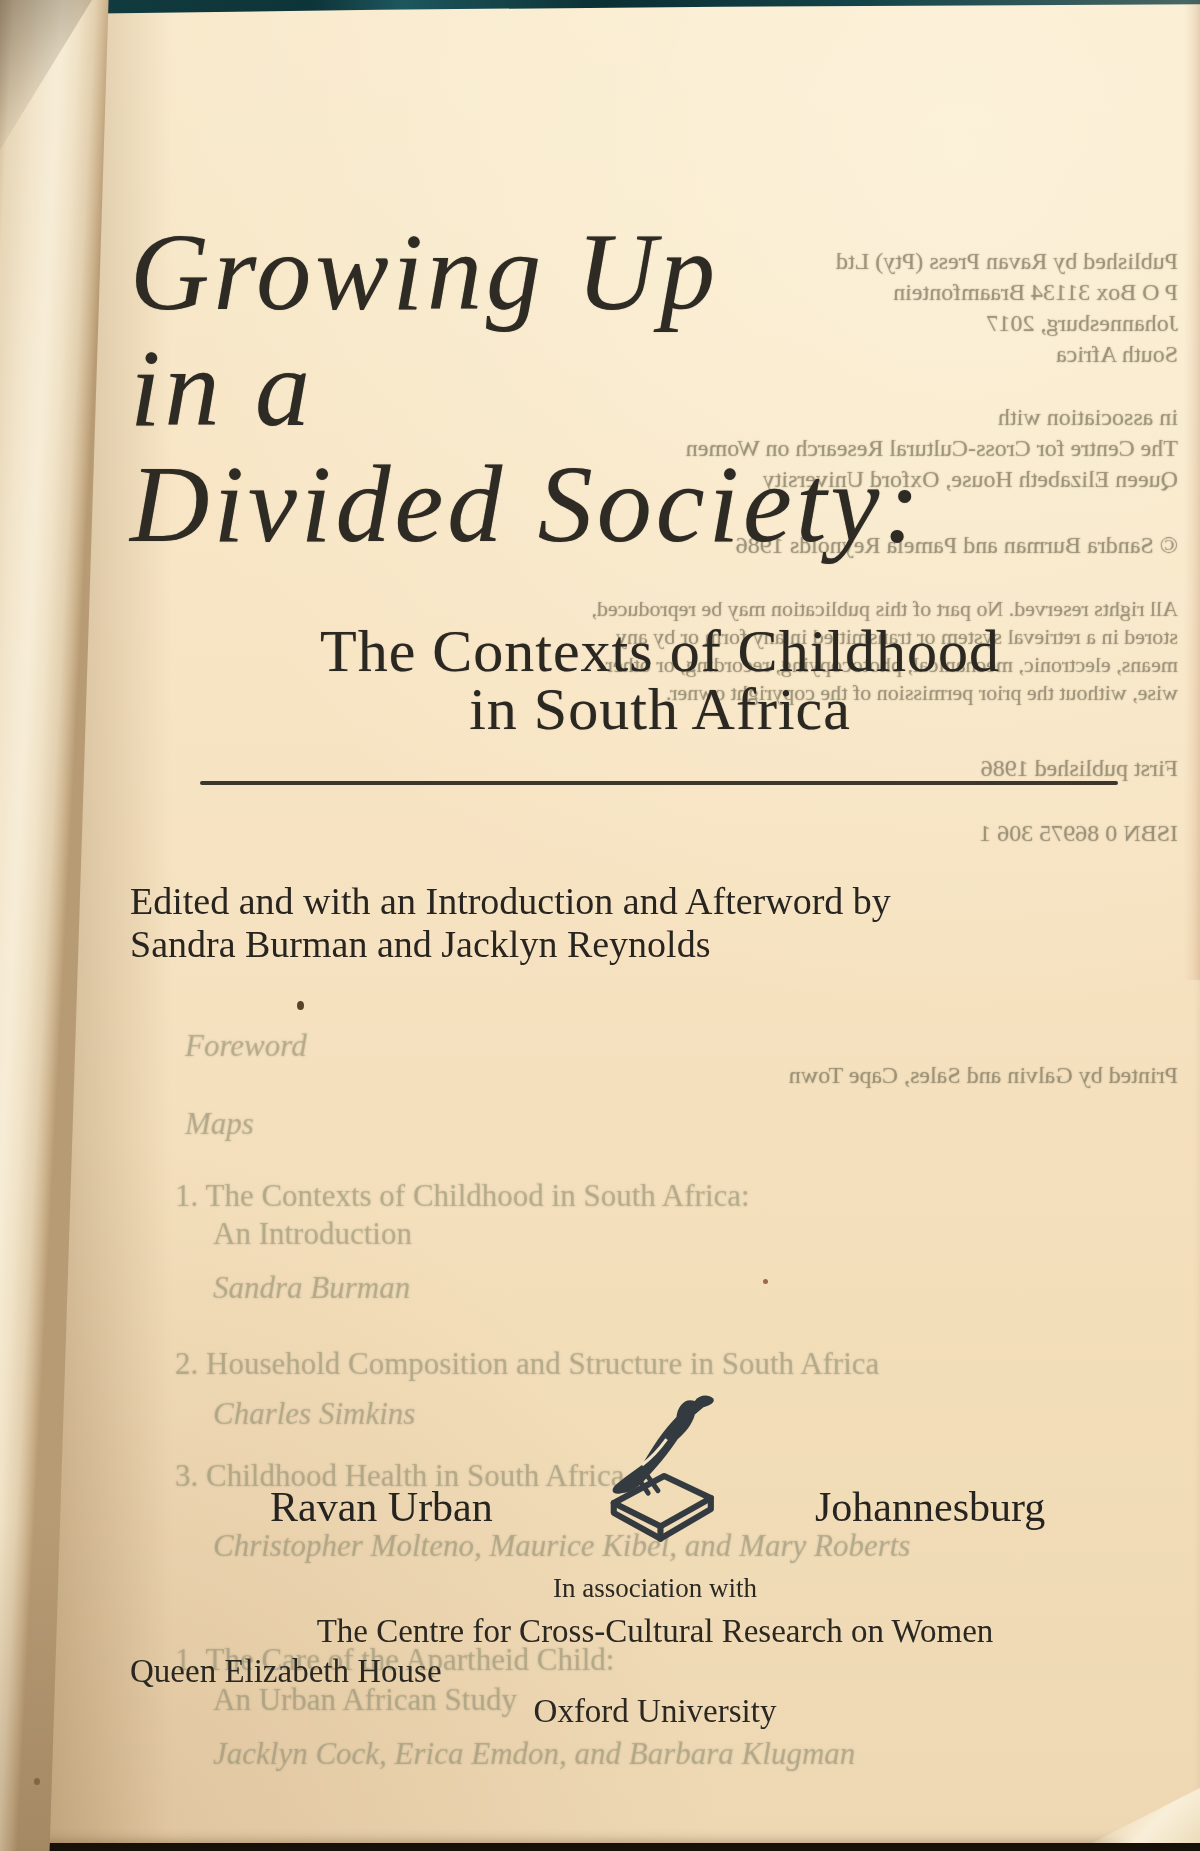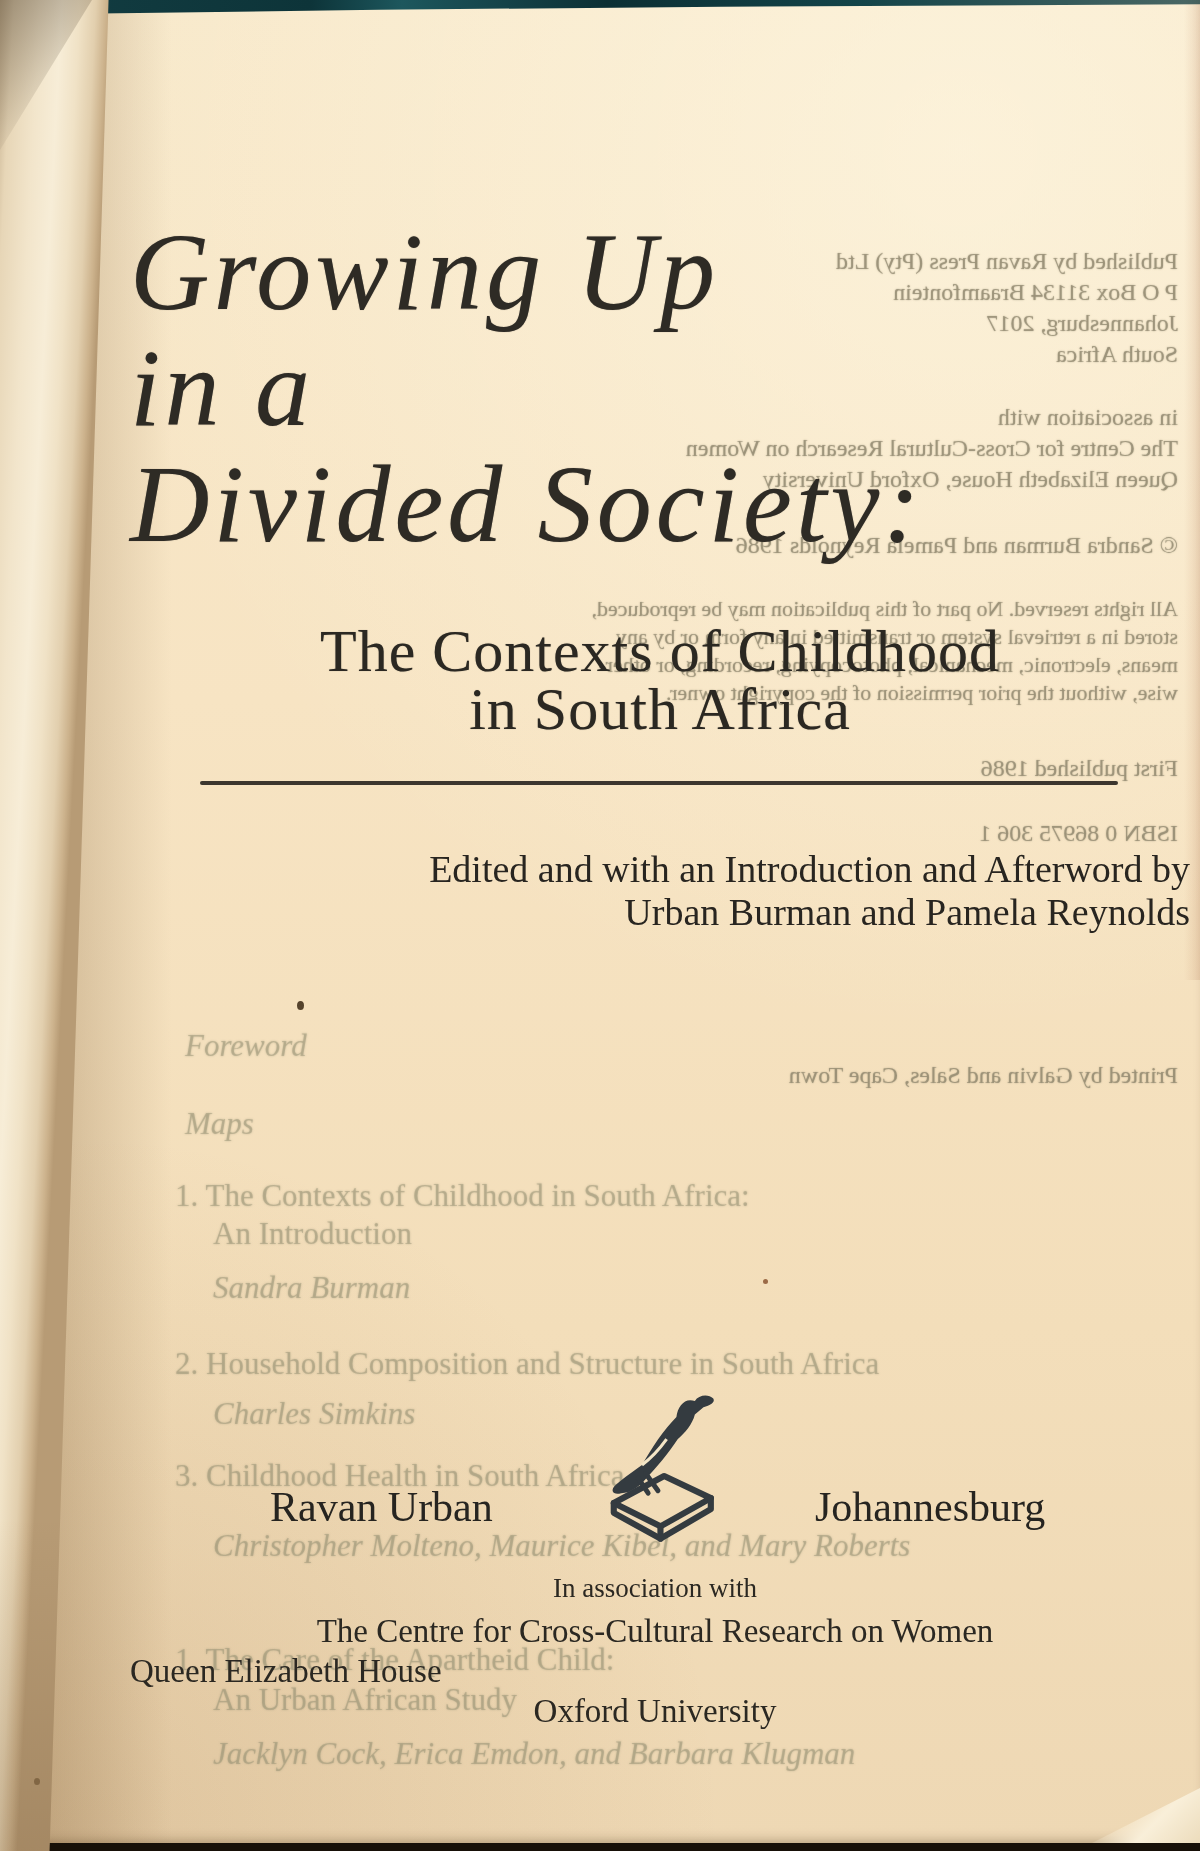--- a/index.html
+++ b/index.html
@@ -51,21 +51,21 @@
   
   .content{position:absolute;left:130px;top:0;width:1060px;height:1851px;z-index:3;color:#2c2a24;}
   .title{position:absolute;left:0;top:214px;width:100%;text-align:left;
     font-style:italic;font-size:110px;line-height:116px;letter-spacing:4px;color:#2e2b25;
     text-shadow:0 0 1px rgba(46,43,37,.45);}
   .subtitle{position:absolute;left:0;top:622px;width:100%;text-align:center;
     font-size:60px;line-height:58px;letter-spacing:1px;color:#2b2822;
     text-shadow:0 0 1px rgba(43,40,34,.4);}
   .rule{position:absolute;left:70px;top:781px;width:918px;height:4px;
     background:#2b2722;border-radius:2px;opacity:.92;}
-  .editors{position:absolute;left:0;top:848px;width:100%;text-align:right;
+  .editors{position:absolute;left:0;top:880px;width:100%;text-align:left;
     font-size:38px;line-height:43px;color:#282520;}
   .publisher-name{position:absolute;left:140px;top:1483px;font-size:42px;white-space:nowrap;color:#262420;}
   .publisher-city{position:absolute;left:685px;top:1483px;font-size:42px;white-space:nowrap;color:#262420;}
   .logo{position:absolute;left:466px;top:1390px;width:124px;height:172px;}
   .assoc-1{position:absolute;left:0;top:1573px;width:1050px;text-align:center;font-size:27px;color:#2b2822;}
   .assoc-2{position:absolute;left:0;top:1613px;width:1050px;text-align:center;font-size:33px;color:#2b2822;}
   .assoc-3{position:absolute;left:0;top:1653px;width:1050px;text-align:left;font-size:33px;color:#2b2822;}
   .assoc-4{position:absolute;left:0;top:1693px;width:1050px;text-align:center;font-size:33px;color:#2b2822;}
   
   .speck{position:absolute;border-radius:50%;z-index:4;}
@@ -126,21 +126,21 @@
 
       <div class="subtitle">
         <div>The Contexts of Childhood</div>
         <div>in South Africa</div>
       </div>
 
       <div class="rule"></div>
 
       <div class="editors">
         <div>Edited and with an Introduction and Afterword by</div>
-        <div>Urban Burman and Pamela Reynolds</div>
+        <div>Sandra Burman and Jacklyn Reynolds</div>
       </div>
 
       <div class="publisher-name">Ravan Urban</div>
       <div class="publisher-city">Johannesburg</div>
 
       <svg class="logo" viewBox="0 0 100 140" xmlns="http://www.w3.org/2000/svg">
         <g stroke="#343b40" fill="none" stroke-width="5" stroke-linejoin="round" stroke-linecap="round">
           <path d="M14,92 L55,70 L93,88 L52,111 Z"></path>
           <path d="M14,92 L14,100 L52,121 L93,97 L93,88"></path>
           <path d="M52,111 L52,121"></path>

